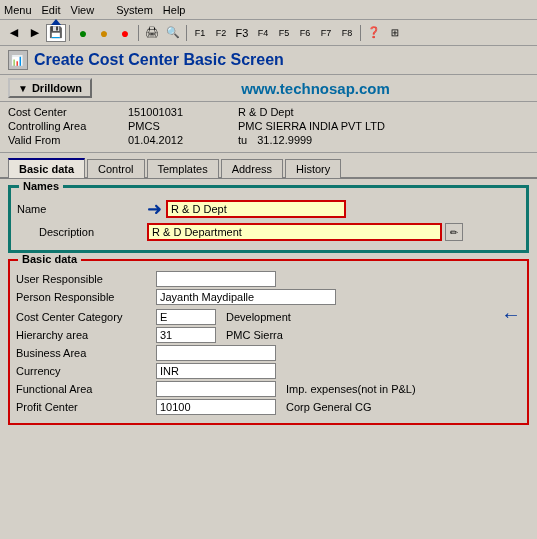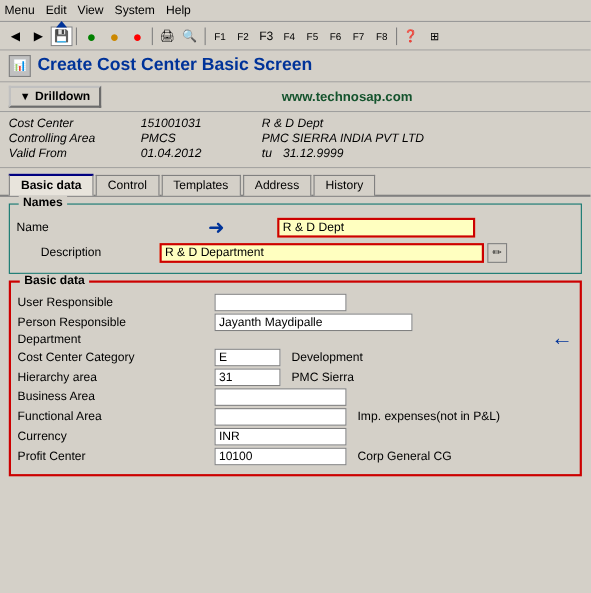--- a/index.html
+++ b/index.html
@@ -53,36 +53,35 @@
       font-size: 11px;
       font-weight: bold;
       cursor: pointer;
       display: flex;
       align-items: center;
       gap: 4px;
     }
     .website-text {
       flex: 1;
       text-align: center;
-      font-size: 12px;
-      color: #14532d;
+      font-size: 15px;
+      color: #0369a1;
       font-weight: bold;
     }
 
     
     .info-section {
       background: #d4d0c8;
       padding: 4px 8px;
       border-bottom: 1px solid #999;
     }
     .info-row {
       display: flex;
       align-items: flex-end;
       margin-bottom: 2px;
-      font-style: italic;
     }
     .info-label {
       width: 120px;
       font-size: 11px;
       color: #000;
     }
     .info-value {
       font-size: 11px;
       font-weight: normal;
       min-width: 80px;
@@ -127,21 +126,21 @@
     }
 
     
     .main-content {
       background: #d4d0c8;
       padding: 6px 8px;
     }
 
     
     .group-box {
-      border: 1px solid #0f766e;
+      border: 3px solid #0f766e;
       background: #d4d0c8;
       margin-bottom: 6px;
       position: relative;
       padding: 4px 6px 6px 6px;
     }
     .group-title {
       position: absolute;
       top: -8px;
       left: 8px;
       background: #d4d0c8;
@@ -204,21 +203,20 @@
       font-size: 11px;
     }
     .basic-input {
       border: 1px solid #808080;
       background: #fff;
       height: 16px;
       padding: 1px 3px;
       font-size: 11px;
       width: 120px;
       outline: none;
-      margin-left: 39px;
     }
     .basic-value {
       font-size: 11px;
       margin-left: 10px;
     }
     .icon-btn {
       width: 20px;
       height: 18px;
       border: 1px solid transparent;
       background: transparent;
@@ -234,21 +232,21 @@
       background: #808080;
       margin: 0 2px;
     }
   </style>
 </head>
 <body>
 
 <div style="background:#d4d0c8; height:20px; border-bottom:1px solid #999; display:flex; align-items:center; padding: 0 4px; font-size:11px;">
   <span style="margin-right:10px;">Menu</span>
   <span style="margin-right:10px;">Edit</span>
-  <span style="margin-right:10px;">View</span>
+  <span style="margin-right:22px;">View</span>
   <span style="margin-right:10px;">System</span>
   <span>Help</span>
 </div>
 
 <div style="background:#d4d0c8; height:26px; display:flex; align-items:center; padding:0 4px; gap:1px; border-bottom:1px solid #999;">
 
   <div class="icon-btn">◀</div>
   <div class="icon-btn">▶</div>
 
   <div style="position:relative; width:20px; height:18px; background:#fff; border:1px solid #808080; display:flex; align-items:center; justify-content:center; font-size:11px;">
@@ -333,21 +331,21 @@
   <div class="tab">
     <span>History</span>
   </div>
 </div>
 
 <div class="main-content">
 
   <div class="group-box names-group" style="padding-top:10px;">
     <span class="group-title">Names</span>
 
-    <div class="form-row" style="position:relative;gap:44px;">
+    <div class="form-row" style="position:relative;">
       <span class="form-label">Name</span>
 
       <span style="color:#003399; font-size:18px; margin-right:4px;">➜</span>
       <input class="form-input form-input-highlight" style="border: 2px solid rgb(204, 0, 0); width: 180px;" value="R &amp; D Dept" readonly="">
     </div>
 
     <div class="form-row">
       <span class="form-label" style="padding-left:22px;">Description</span>
       <input class="form-input" style="border: 2px solid rgb(204, 0, 0); width: 295px;" value="R &amp; D Department" readonly="">
       <div class="desc-icon">✏</div>
@@ -363,51 +361,50 @@
       <span class="basic-label">User Responsible</span>
       <input class="basic-input" value="" readonly="" style="">
     </div>
 
     <div class="basic-row">
       <span class="basic-label">Person Responsible</span>
       <input class="basic-input" style="width: 180px;" value="Jayanth Maydipalle" readonly="">
     </div>
 
     <div class="basic-row">
-      <span class="basic-label">Department</span>
     </div>
 
     <div class="basic-row">
       <span class="basic-label">Cost Center Category</span>
       <input class="basic-input" style="width: 60px;" value="E" readonly="">
       <span class="basic-value">Development</span>
     </div>
 
     <div class="basic-row">
       <span class="basic-label">Hierarchy area</span>
       <input class="basic-input" style="width: 60px;" value="31" readonly="">
       <span class="basic-value">PMC Sierra</span>
     </div>
 
     <div class="basic-row">
       <span class="basic-label">Business Area</span>
       <input class="basic-input" value="" readonly="" style="">
     </div>
 
     <div class="basic-row">
+      <span class="basic-label">Currency</span>
+      <input class="basic-input" value="INR" readonly="" style="">
+    </div>
+
+    <div class="basic-row">
       <span class="basic-label">Functional Area</span>
       <input class="basic-input" value="" readonly="" style="">
       <span class="basic-value">Imp. expenses(not in P&amp;L)</span>
     </div>
 
     <div class="basic-row">
-      <span class="basic-label">Currency</span>
-      <input class="basic-input" value="INR" readonly="" style="">
-    </div>
-
-    <div class="basic-row">
       <span class="basic-label">Profit Center</span>
       <input class="basic-input" value="10100" readonly="" style="">
       <span class="basic-value">Corp General CG</span>
     </div>
   </div>
 
 </div>
 
 </body></html>

